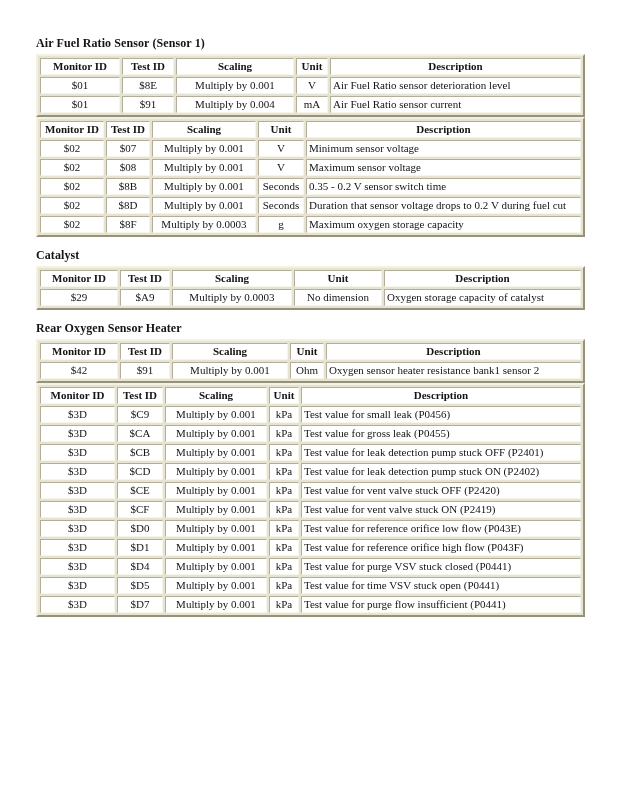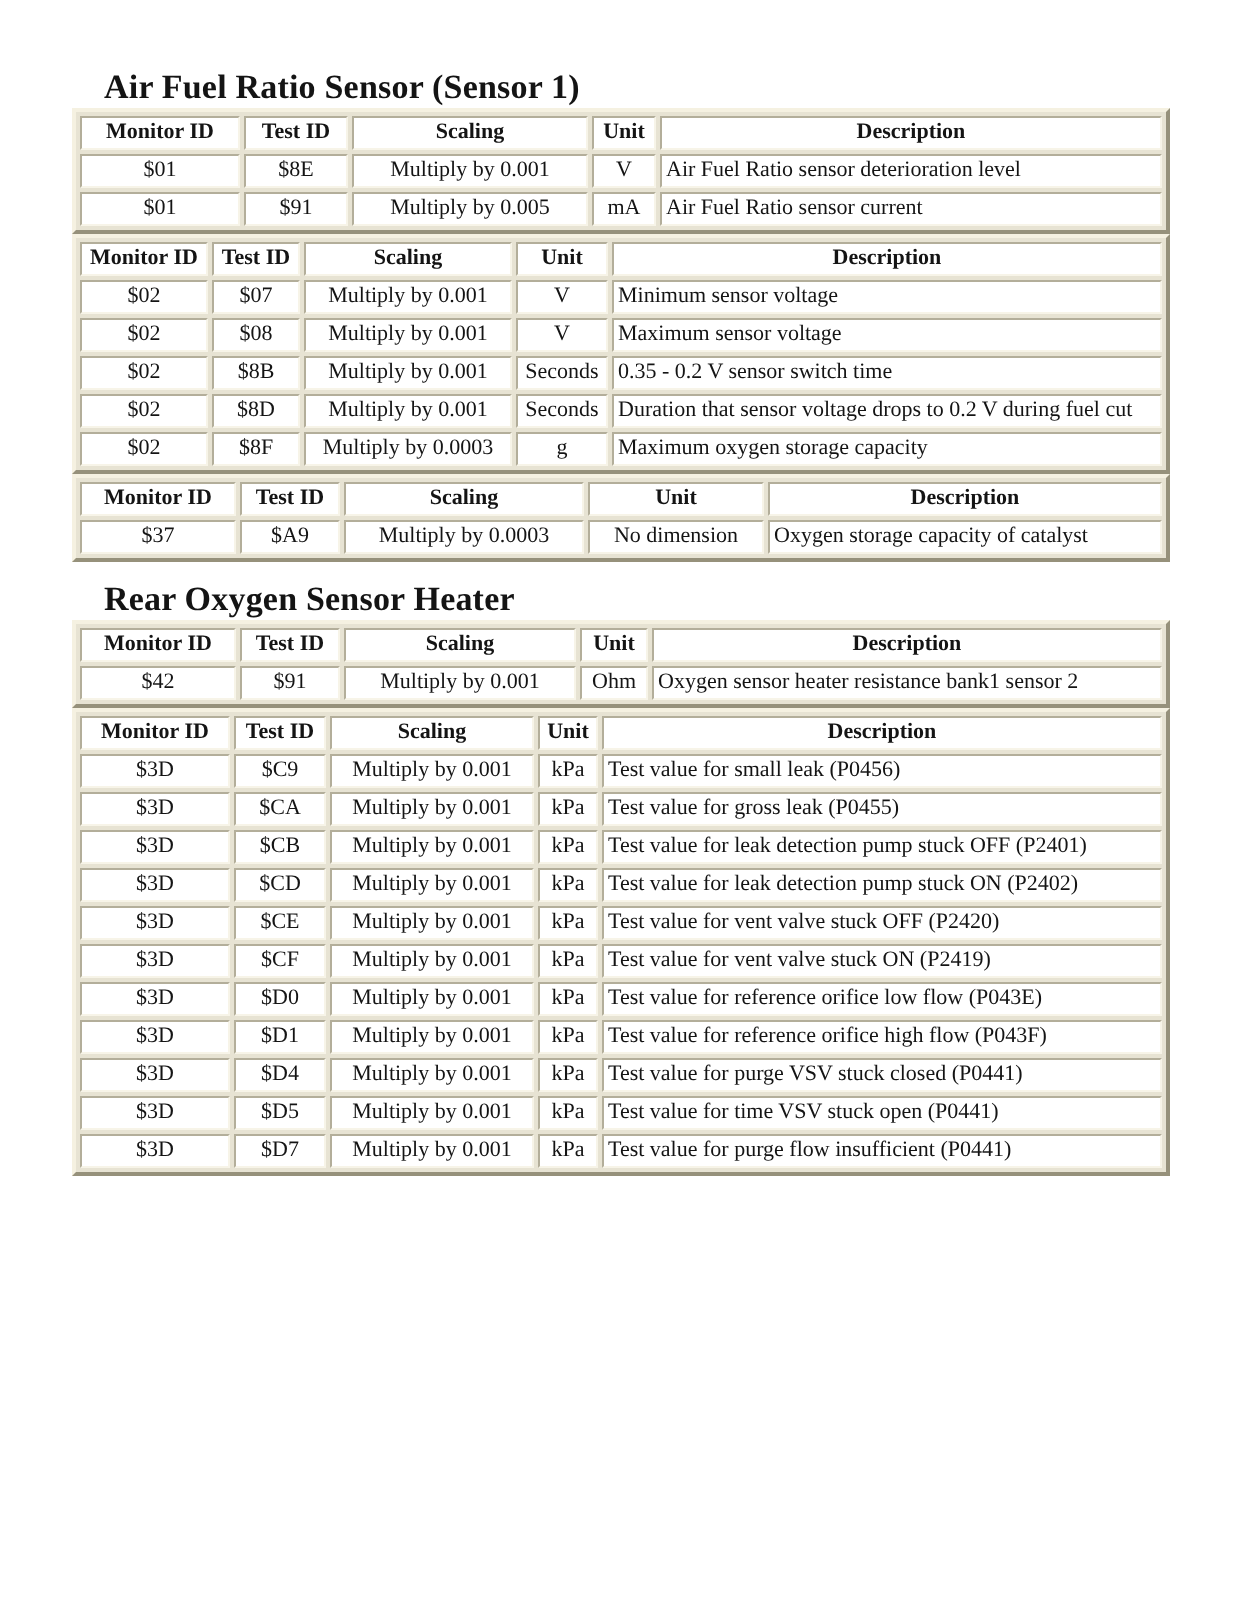--- a/index.html
+++ b/index.html
@@ -11,24 +11,24 @@
     width: 618px;
     height: 800px;
     overflow: hidden;
     font-family: "Liberation Serif", serif;
     color: #141414;
   }
   #content {
     padding: 37px 0 0 36px;
   }
   .section-title {
-    font-size: 17px;
+    font-size: 12px;
     line-height: 13px;
     font-weight: bold;
-    margin: 12px 0 4px 16px;
+    margin: 12px 0 4px 0;
     letter-spacing: 0.1px;
   }
   .section-title.first {
     margin-top: 0;
   }
   table.tbl {
     table-layout: fixed;
     width: 549px;
     border-collapse: separate;
     border-spacing: 2px;
@@ -79,21 +79,21 @@
         <tr>
           <td class="c0">$01</td>
           <td class="c1">$8E</td>
           <td class="c2">Multiply by 0.001</td>
           <td class="c3">V</td>
           <td class="c4">Air Fuel Ratio sensor deterioration level</td>
         </tr>
         <tr>
           <td class="c0">$01</td>
           <td class="c1">$91</td>
-          <td class="c2">Multiply by 0.005</td>
+          <td class="c2">Multiply by 0.004</td>
           <td class="c3">mA</td>
           <td class="c4">Air Fuel Ratio sensor current</td>
         </tr>
       </tbody>
     </table>
     <table class="tbl">
       <colgroup>
         <col style="width: 64px;">
         <col style="width: 44px;">
         <col style="width: 104px;">
@@ -140,40 +140,41 @@
         </tr>
         <tr>
           <td class="c0">$02</td>
           <td class="c1">$8F</td>
           <td class="c2">Multiply by 0.0003</td>
           <td class="c3">g</td>
           <td class="c4">Maximum oxygen storage capacity</td>
         </tr>
       </tbody>
     </table>
+    <div class="section-title">Catalyst</div>
     <table class="tbl">
       <colgroup>
         <col style="width: 78px;">
         <col style="width: 50px;">
         <col style="width: 120px;">
         <col style="width: 88px;">
         <col>
       </colgroup>
       <thead>
         <tr>
           <th>Monitor ID</th>
           <th>Test ID</th>
           <th>Scaling</th>
           <th>Unit</th>
           <th>Description</th>
         </tr>
       </thead>
       <tbody>
         <tr>
-          <td class="c0">$37</td>
+          <td class="c0">$29</td>
           <td class="c1">$A9</td>
           <td class="c2">Multiply by 0.0003</td>
           <td class="c3">No dimension</td>
           <td class="c4">Oxygen storage capacity of catalyst</td>
         </tr>
       </tbody>
     </table>
     <div class="section-title">Rear Oxygen Sensor Heater</div>
     <table class="tbl">
       <colgroup>

